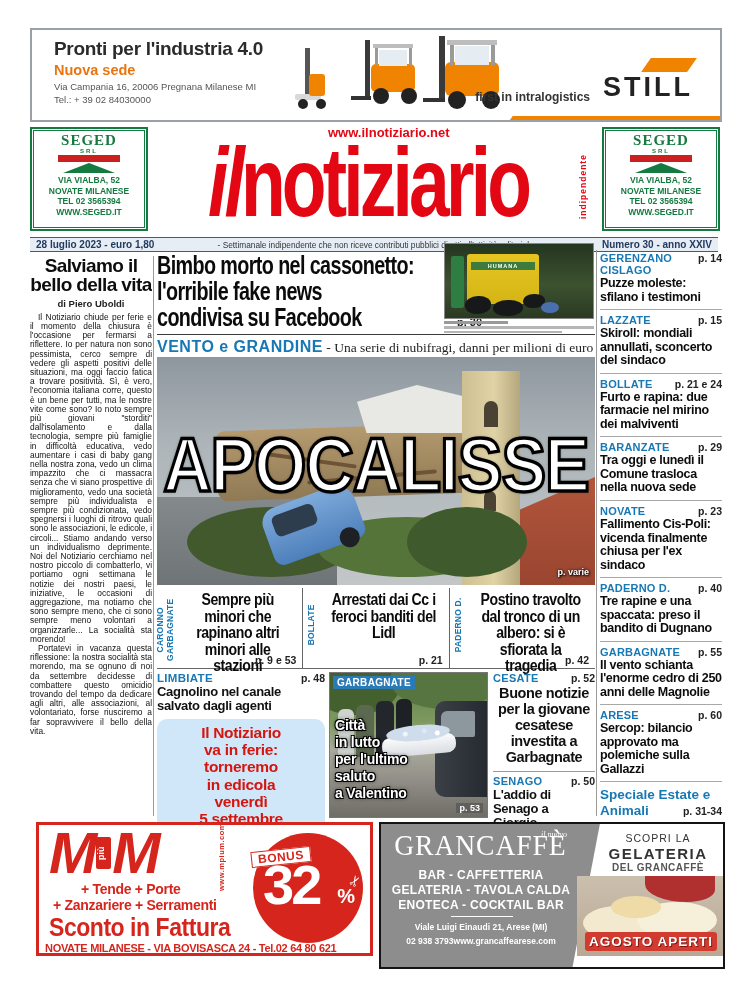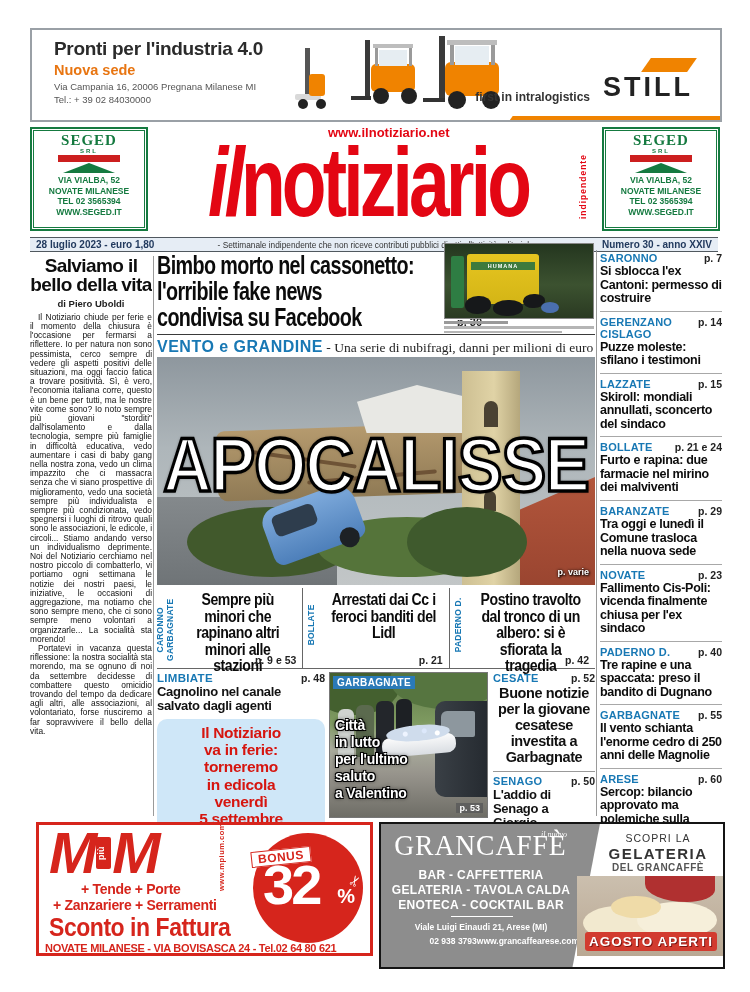--- a/index.html
+++ b/index.html
@@ -162,21 +162,21 @@
 
   #gcad{left:379px;top:822px;width:346px;height:147px;border:2px solid #141414;box-sizing:border-box;background:#fff;overflow:hidden;}
   #gc-gray{position:absolute;left:0;top:0;width:100%;height:100%;background:#8d8d8d;clip-path:polygon(0 0,64% 0,56% 100%,0 100%);}
   #gc-brand{left:12px;top:6px;width:190px;text-align:center;font-family:"Liberation Serif",serif;
     font-size:30px;color:#fff;letter-spacing:1px;line-height:1;white-space:nowrap;transform:scaleX(0.92);transform-origin:left;}
   #gc-new{left:160px;top:6px;font-size:8px;font-style:italic;color:#fff;font-family:"Liberation Serif",serif;}
   .gc-line{font-size:12px;font-weight:900;color:#fff;letter-spacing:0.3px;text-align:center;width:196px;line-height:1.3;}
   #gc-l1{left:2px;top:44px;} #gc-l2{left:2px;top:59px;} #gc-l3{left:2px;top:74px;}
   #gc-div{left:70px;top:92px;width:62px;height:1px;background:#fff;}
   #gc-addr{left:2px;top:98px;width:196px;text-align:center;font-size:8.5px;font-weight:bold;color:#fff;}
-  #gc-contact{left:2px;top:112px;width:196px;display:flex;justify-content:flex-end;font-size:8.5px;font-weight:bold;color:#fff;}
+  #gc-contact{left:2px;top:112px;width:196px;display:flex;justify-content:center;font-size:8.5px;font-weight:bold;color:#fff;}
   #gc-r1{left:216px;top:8px;width:122px;text-align:center;font-size:10.5px;color:#333;letter-spacing:1px;}
   #gc-r2{left:216px;top:21px;width:122px;text-align:center;font-size:15px;font-weight:900;color:#333;letter-spacing:1.5px;}
   #gc-r3{left:216px;top:38px;width:122px;text-align:center;font-size:10px;font-weight:bold;color:#555;letter-spacing:0.5px;}
   #gc-photo{position:absolute;left:196px;top:52px;width:148px;height:80px;background:linear-gradient(180deg,#cbbfae,#b9a893);overflow:hidden;}
   #gc-arm{position:absolute;right:10px;top:-4px;width:70px;height:30px;background:#b03030;border-radius:0 0 40% 60%;}
   #gc-banner{position:absolute;left:8px;right:8px;bottom:5px;background:#d23b2f;color:#fff;font-size:13.5px;font-weight:900;
     text-align:center;letter-spacing:1px;padding:2px 0;border-radius:3px;text-shadow:1px 1px 0 #7e1410;}
 
   
   #fl-art{left:255px;top:4px;width:250px;height:82px;}
@@ -390,27 +390,20 @@
           <div id="sen-head">L'addio di Senago a Giorgio</div>
         </div>
       </div>
     </div>
   </div>
   <div id="vl2" class="vline abs"></div>
 
   <div id="sidebar" class="abs">
     <div class="sb-item">
       <div class="townrow">
-          <span class="sb-town">SARONNO</span>
-          <span class="pref">p. 7</span>
-        </div>
-      <div class="sb-head">Si sblocca l'ex Cantoni: permesso di costruire</div>
-    </div>
-    <div class="sb-item">
-      <div class="townrow">
           <span class="sb-town">GERENZANO CISLAGO</span>
           <span class="pref">p. 14</span>
         </div>
       <div class="sb-head">Puzze moleste: sfilano i testimoni</div>
     </div>
     <div class="sb-item">
       <div class="townrow">
           <span class="sb-town">LAZZATE</span>
           <span class="pref">p. 15</span>
         </div>

